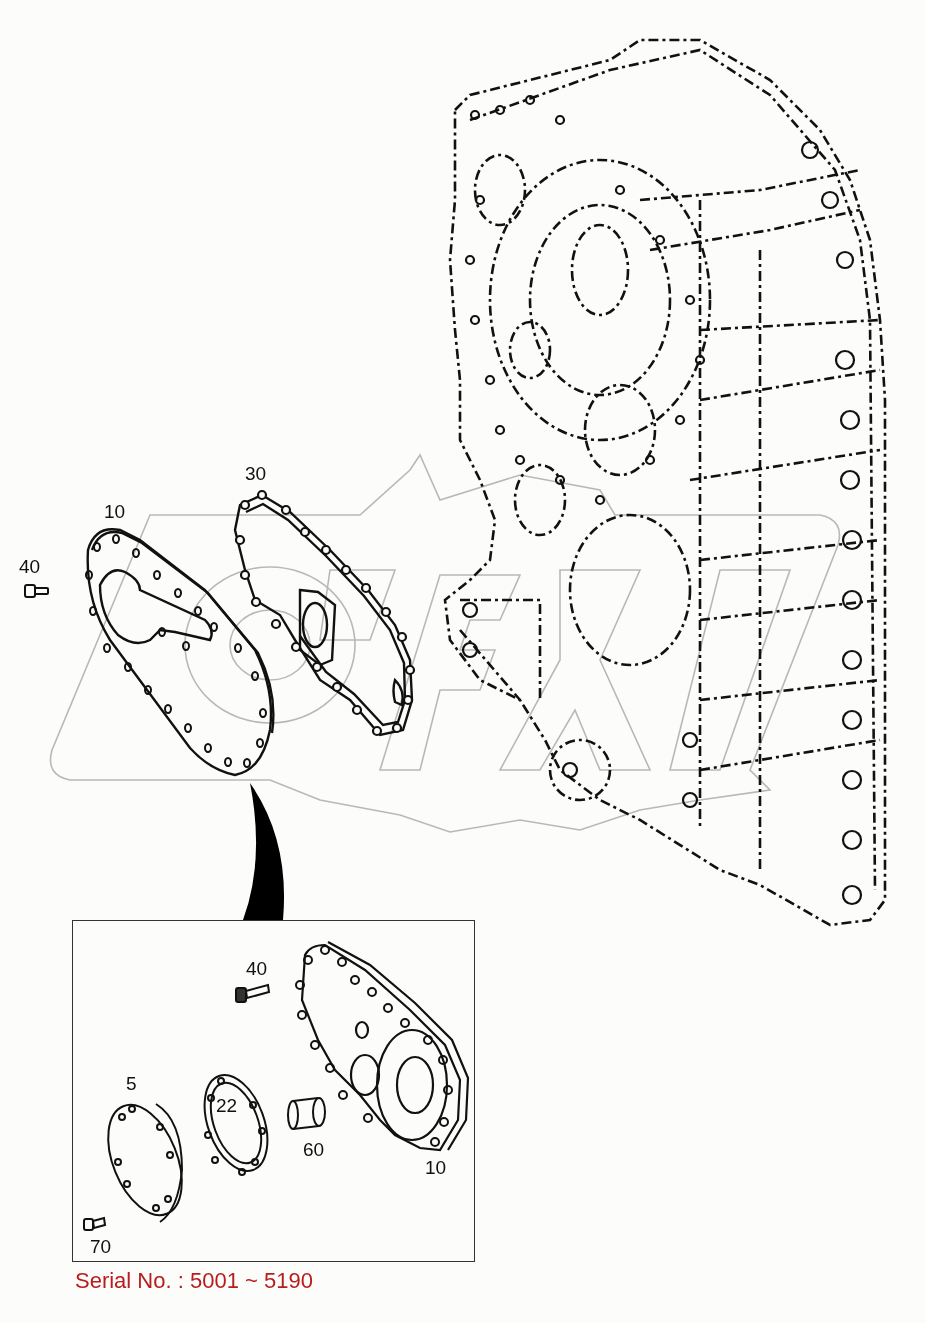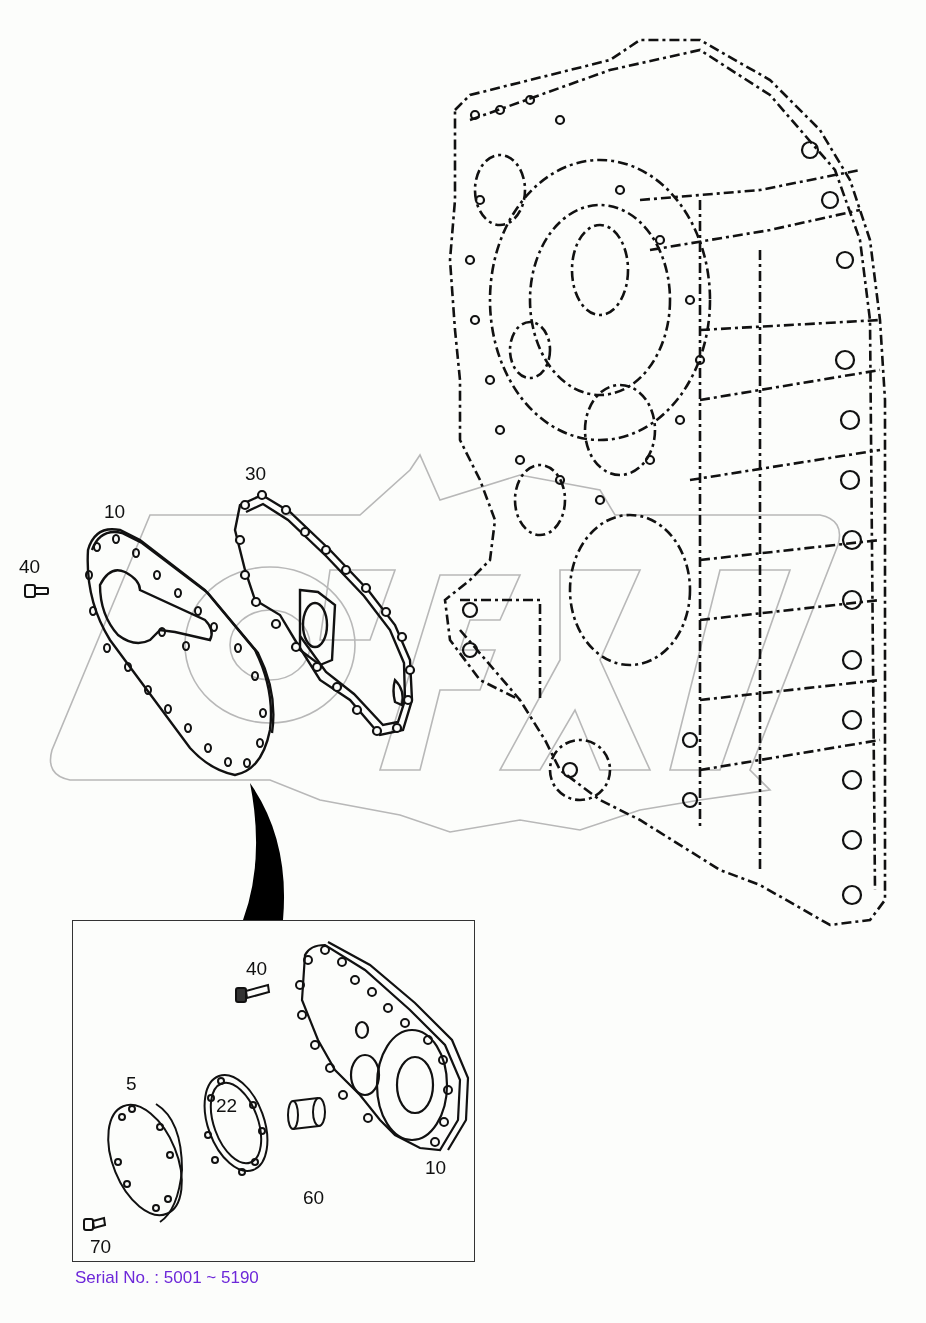--- a/index.html
+++ b/index.html
@@ -3,21 +3,21 @@
   <meta charset="utf-8">
   <style>
     html, body { margin: 0; padding: 0; background: #fcfdfb; }
     body { width: 926px; height: 1323px; position: relative; overflow: hidden;
            font-family: "Liberation Sans", sans-serif; color: #111; }
     .canvas { position: absolute; left: 0; top: 0; width: 926px; height: 1323px; }
     .label { position: absolute; font-size: 19px; line-height: 1; color: #111;
              font-family: "Liberation Sans", sans-serif; }
     .inset { position: absolute; left: 72px; top: 920px; width: 403px; height: 342px;
              border: 1px solid #333; box-sizing: border-box; }
-    .serial { position: absolute; left: 75px; top: 1268px; font-size: 17px; color: #6d28d9; }
+    .serial { position: absolute; left: 75px; top: 1268px; font-size: 22px; color: #b91c1c; }
     svg { position: absolute; left: 0; top: 0; }
   </style>
 </head>
 <body>
 
 <div class="canvas">
 
   <svg width="926" height="1323" viewBox="0 0 926 1323">
 
     <g fill="none" stroke="#b8b8b8" stroke-width="1.6">
@@ -240,18 +240,18 @@
 
   <span class="label" style="left:245px; top:464px;">30</span>
   <span class="label" style="left:104px; top:502px;">10</span>
   <span class="label" style="left:19px; top:557px;">40</span>
 
   <div class="inset"></div>
 
   <span class="label" style="left:246px; top:959px;">40</span>
   <span class="label" style="left:216px; top:1052px;margin-top:44px;">22</span>
   <span class="label" style="left:126px; top:1074px;">5</span>
-  <span class="label" style="left:303px; top:1140px;margin-top:48px;">60</span>
+  <span class="label" style="left:303px; top:1140px;">60</span>
   <span class="label" style="left:425px; top:1158px;">10</span>
   <span class="label" style="left:90px; top:1237px;">70</span>
 
   <span class="serial">Serial No. : 5001 ~ 5190</span>
 </div>
 
 </body></html>

